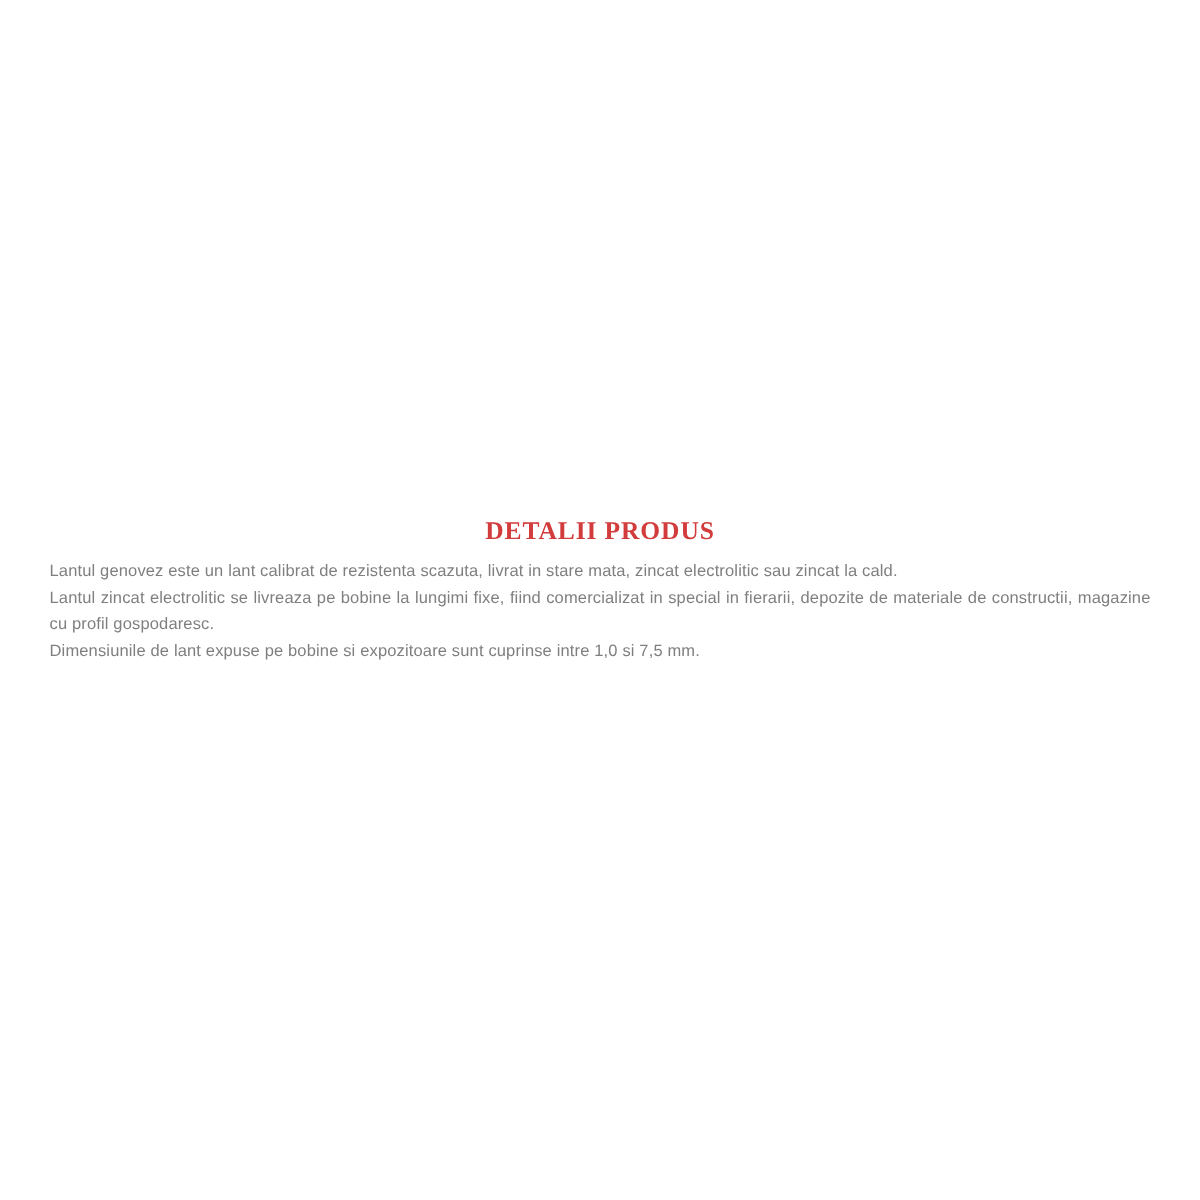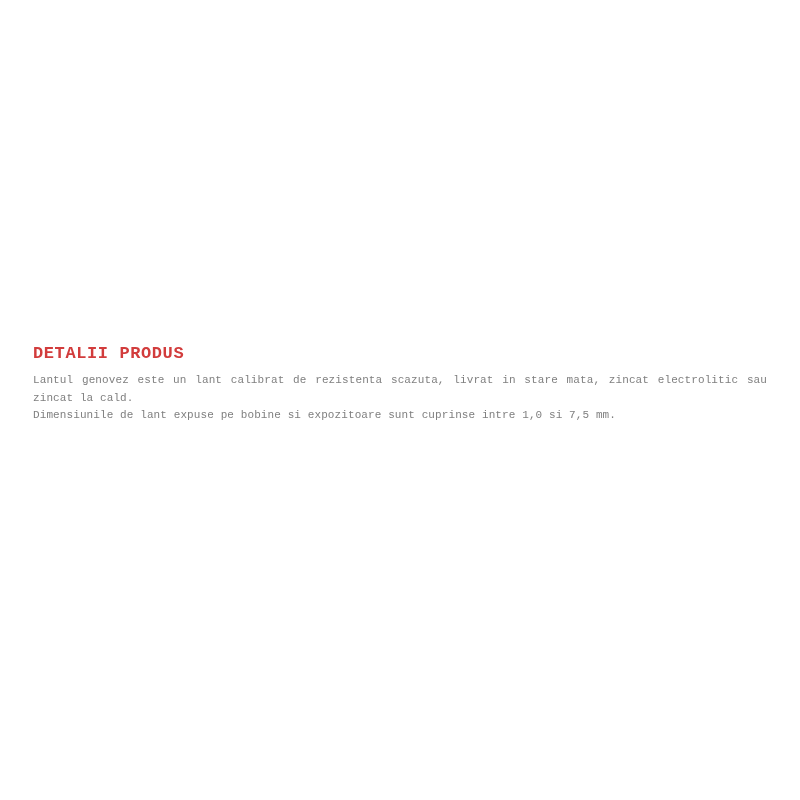--- a/index.html
+++ b/index.html
@@ -22,36 +22,38 @@
     left: 33px;
     top: 344px;
     width: 734px;
   }
   .section-title {
     margin: 0 0 9px 0;
     font-size: 17px;
     font-weight: bold;
     letter-spacing: 0.6px;
     color: var(--accent, #d23c3c);
-    font-family: Liberation Mono, monospace;
+    font-family: Liberation Serif, serif;
+    text-align: center;
   }
   .details-text p {
     margin: 0;
     font-size: 11px;
     line-height: 17.5px;
     letter-spacing: 0.1px;
     color: var(--text-gray, #7f7f7f);
     text-align: justify;
-    font-family: Liberation Mono, monospace;
+    font-family: Liberation Sans, sans-serif;
   }
 </style>
 </head>
 <body style="background: rgb(255, 255, 255);">
 
 <div class="page">
   <section class="details-section">
     <h2 class="section-title">DETALII PRODUS</h2>
     <div class="details-text">
       <p>Lantul genovez este un lant calibrat de rezistenta scazuta, livrat in stare mata, zincat electrolitic sau zincat la cald.</p>
+      <p>Lantul zincat electrolitic se livreaza pe bobine la lungimi fixe, fiind comercializat in special in fierarii, depozite de materiale de constructii, magazine cu profil gospodaresc.</p>
       <p>Dimensiunile de lant expuse pe bobine si expozitoare sunt cuprinse intre 1,0 si 7,5 mm.</p>
     </div>
   </section>
 </div>
 
 </body></html>

